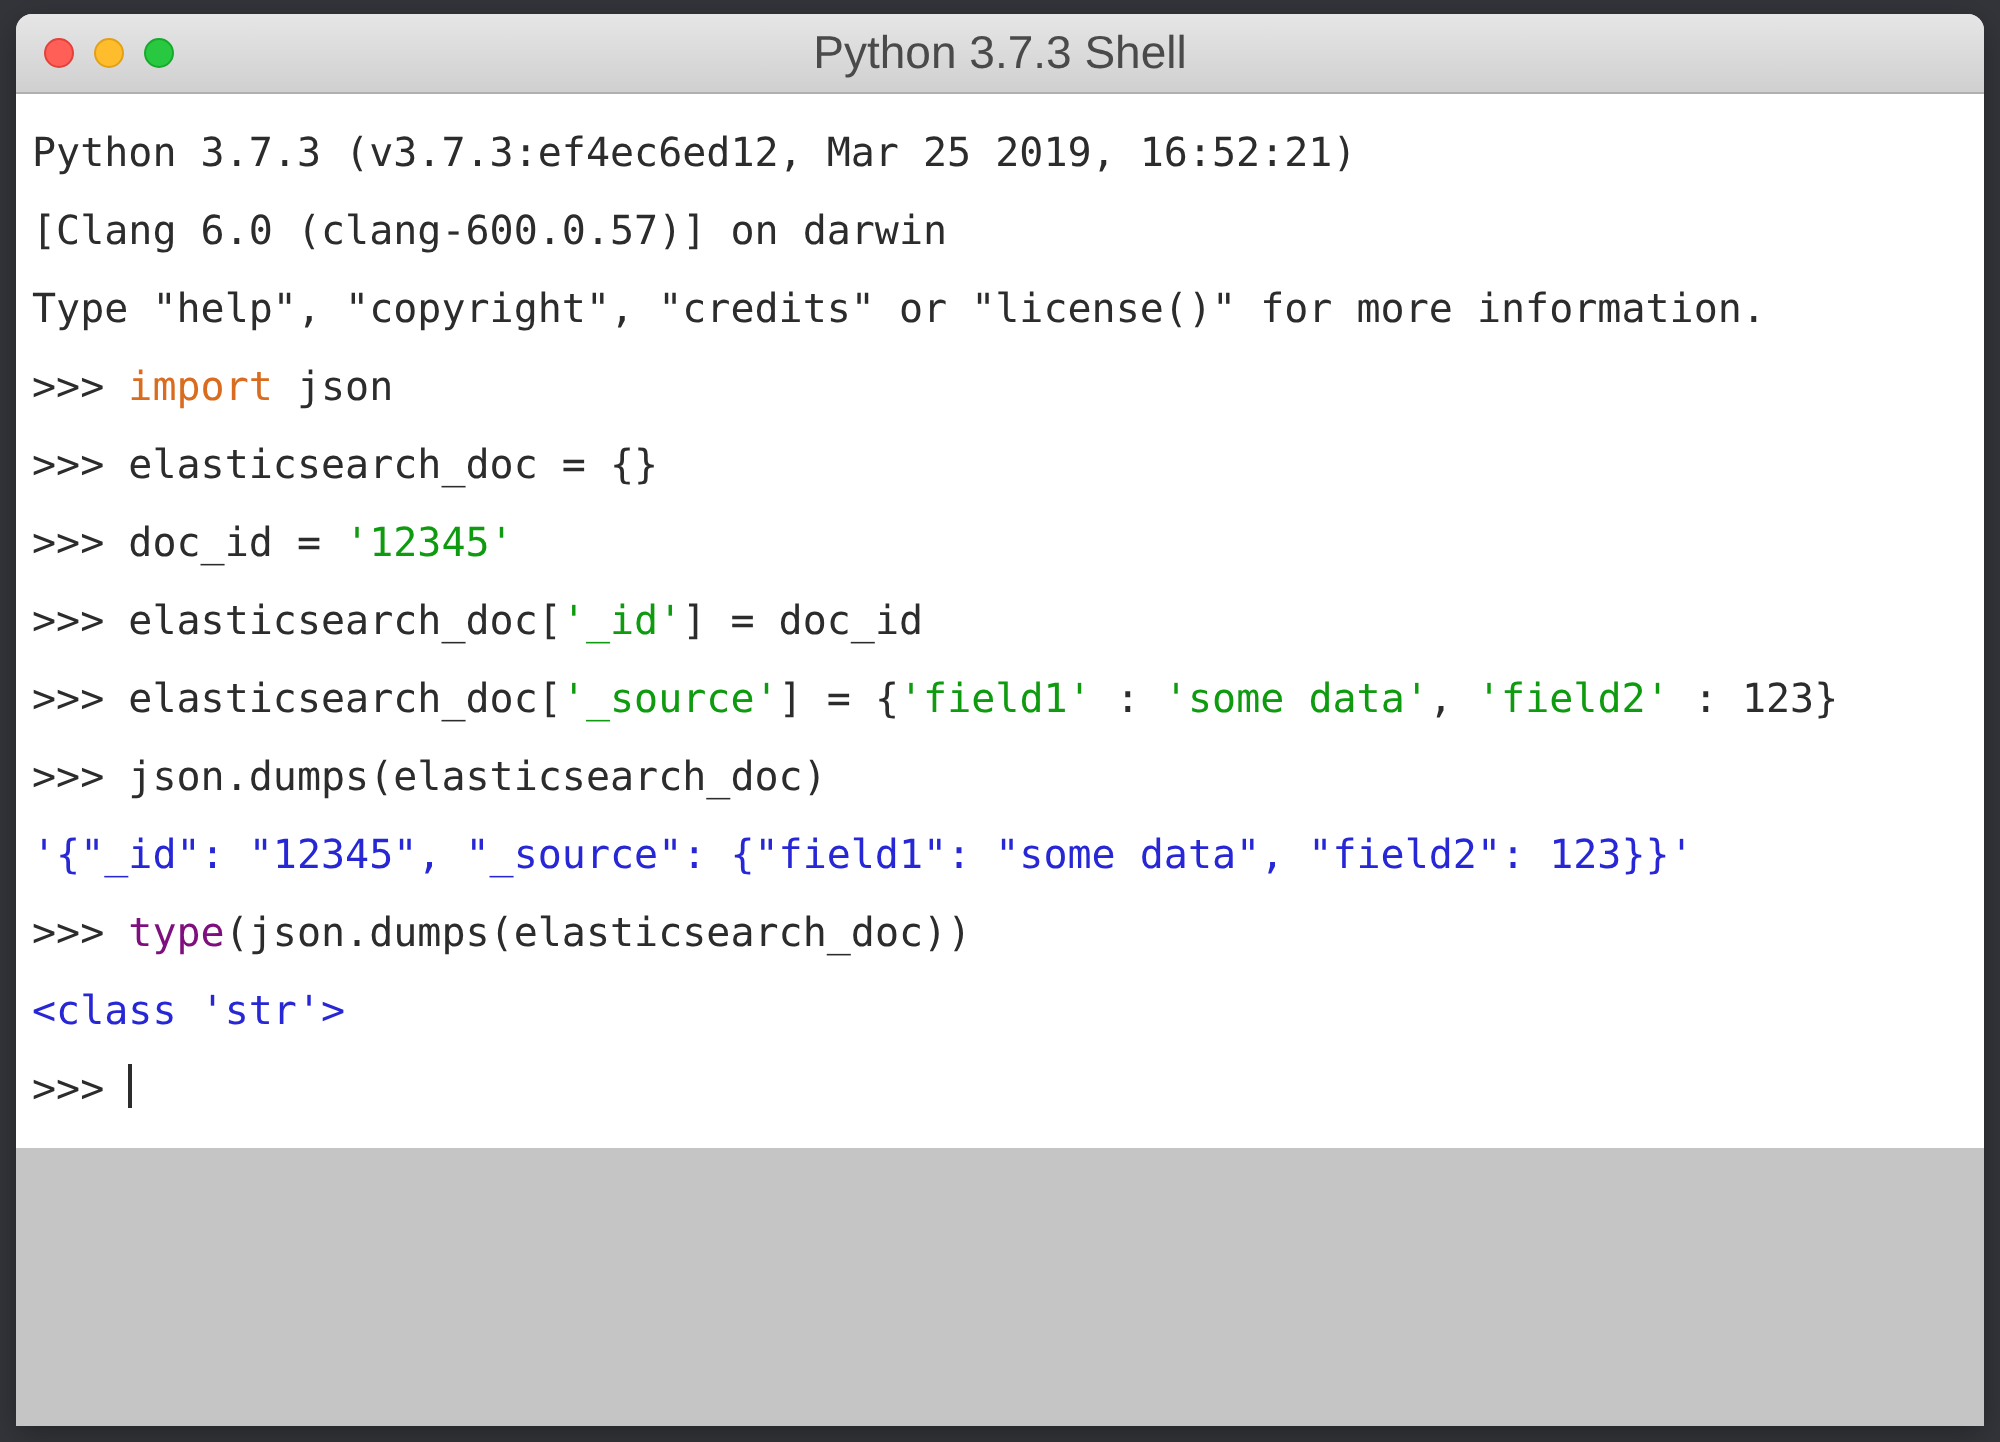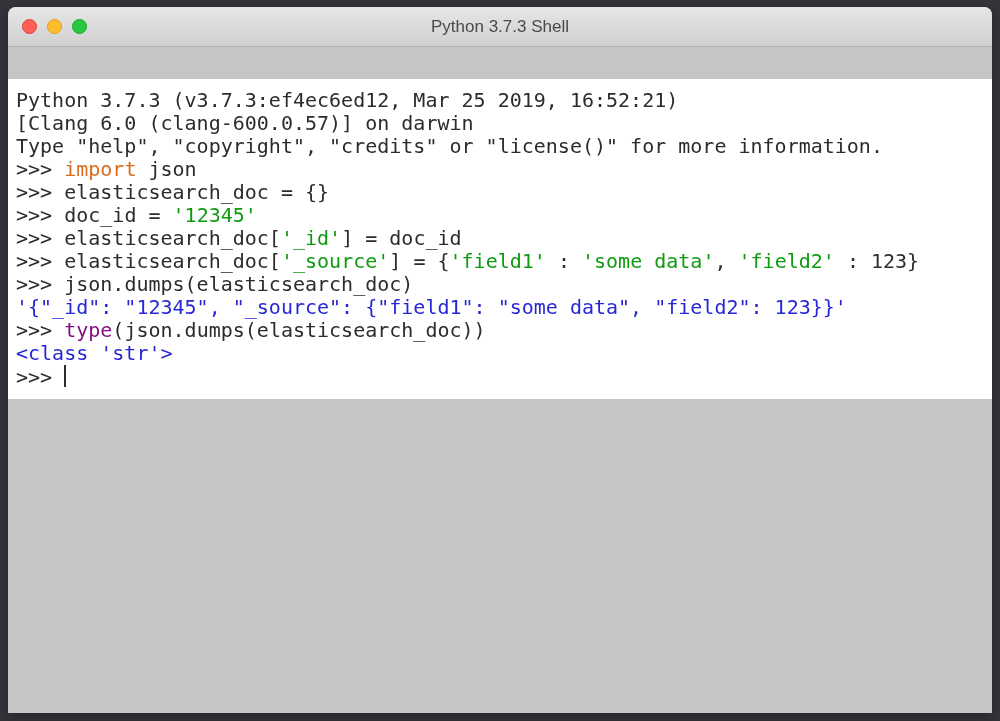--- a/index.html
+++ b/index.html
@@ -39,35 +39,34 @@
       height: 15px;
       border-radius: 50%;
     }
     .tl-close { background: #ff5f57; border: 0.5px solid #e14239; }
     .tl-min { background: #ffbd2e; border: 0.5px solid #e1a116; }
     .tl-max { background: #28c940; border: 0.5px solid #17a92b; }
     .title {
       position: absolute;
       left: 0; right: 0;
       text-align: center;
-      font-size: 17px;
+      font-size: 23px;
       color: #4a4a4a;
       font-weight: 500;
       pointer-events: none;
     }
     .terminal {
       background: #ffffff;
       padding: 10px 8px;
       font-family: "Monaco", "Menlo", "Consolas", monospace;
       font-size: 20px;
-      line-height: 23px;
+      line-height: 39px;
       color: #2c2c2c;
       white-space: pre;
       letter-spacing: 0px;
-      margin-top: 32px;
     }
     .c-prompt { color: #2c2c2c; }
     .c-keyword { color: #d96c1e; }
     .c-builtin { color: #7f0f7f; }
     .c-string { color: #0f9b0f; }
     .c-output { color: #2727d6; }
     .cursor {
       display: inline-block;
       width: 1.5px;
       height: 22px;

